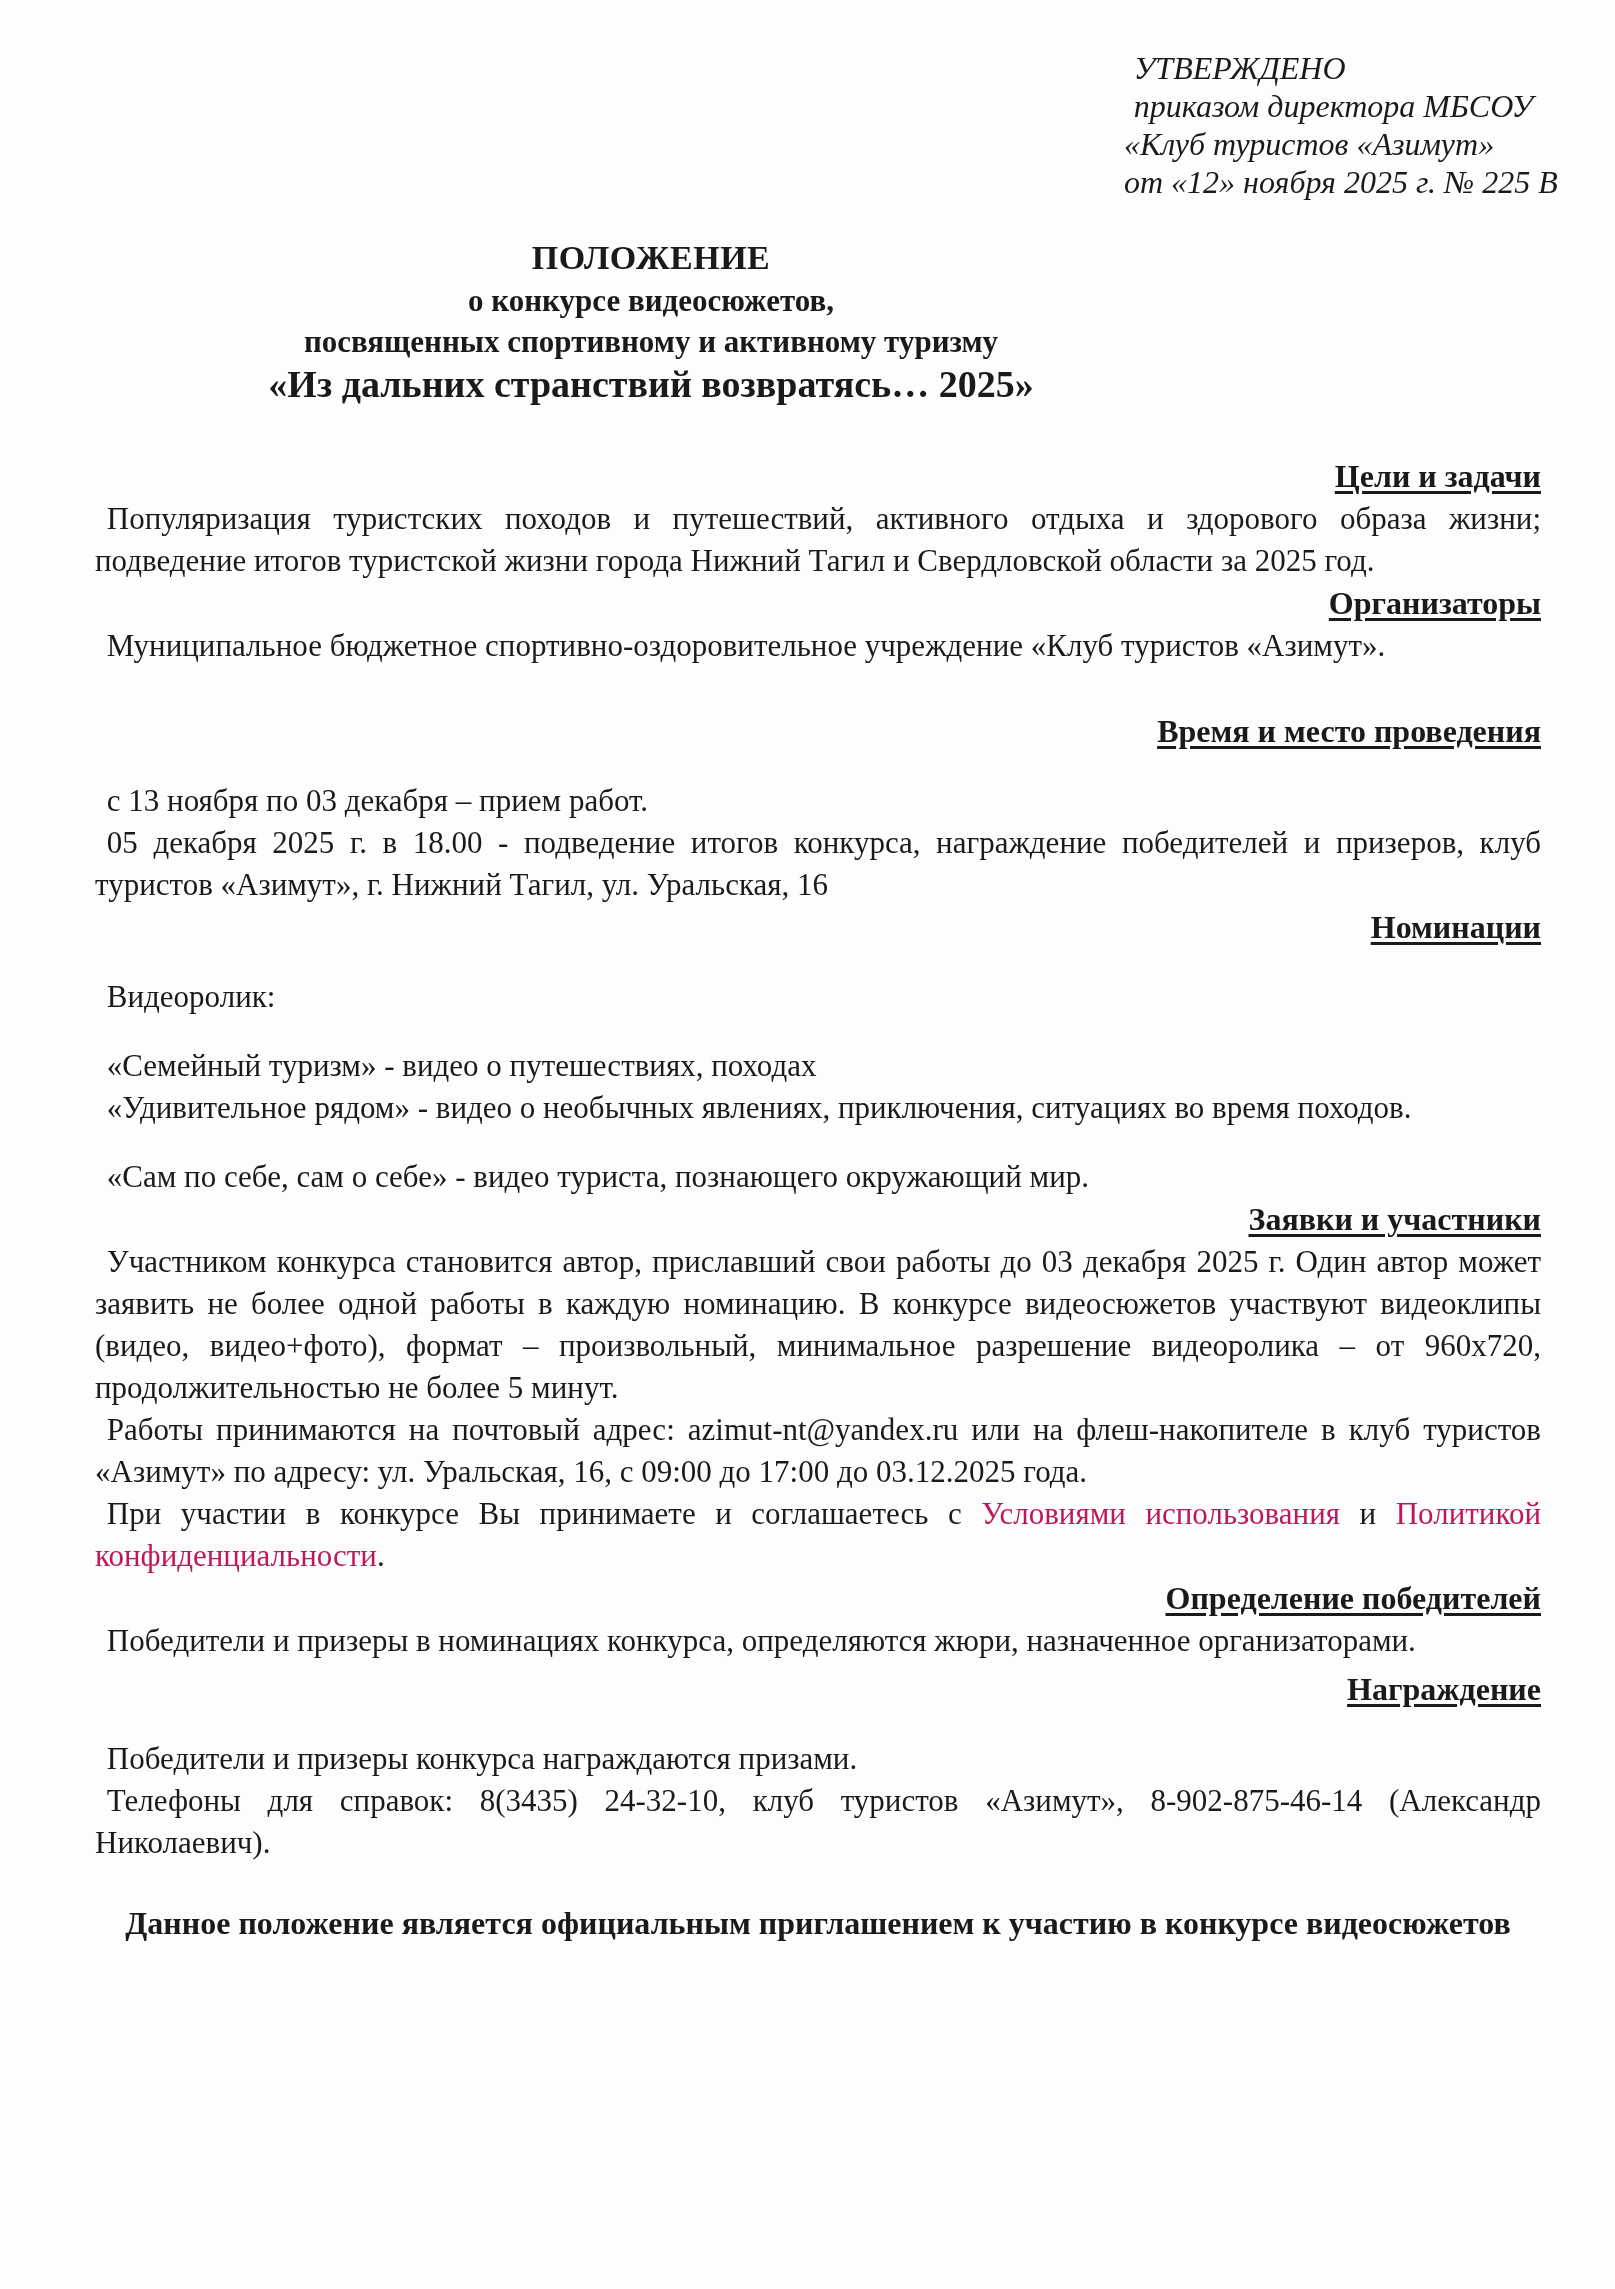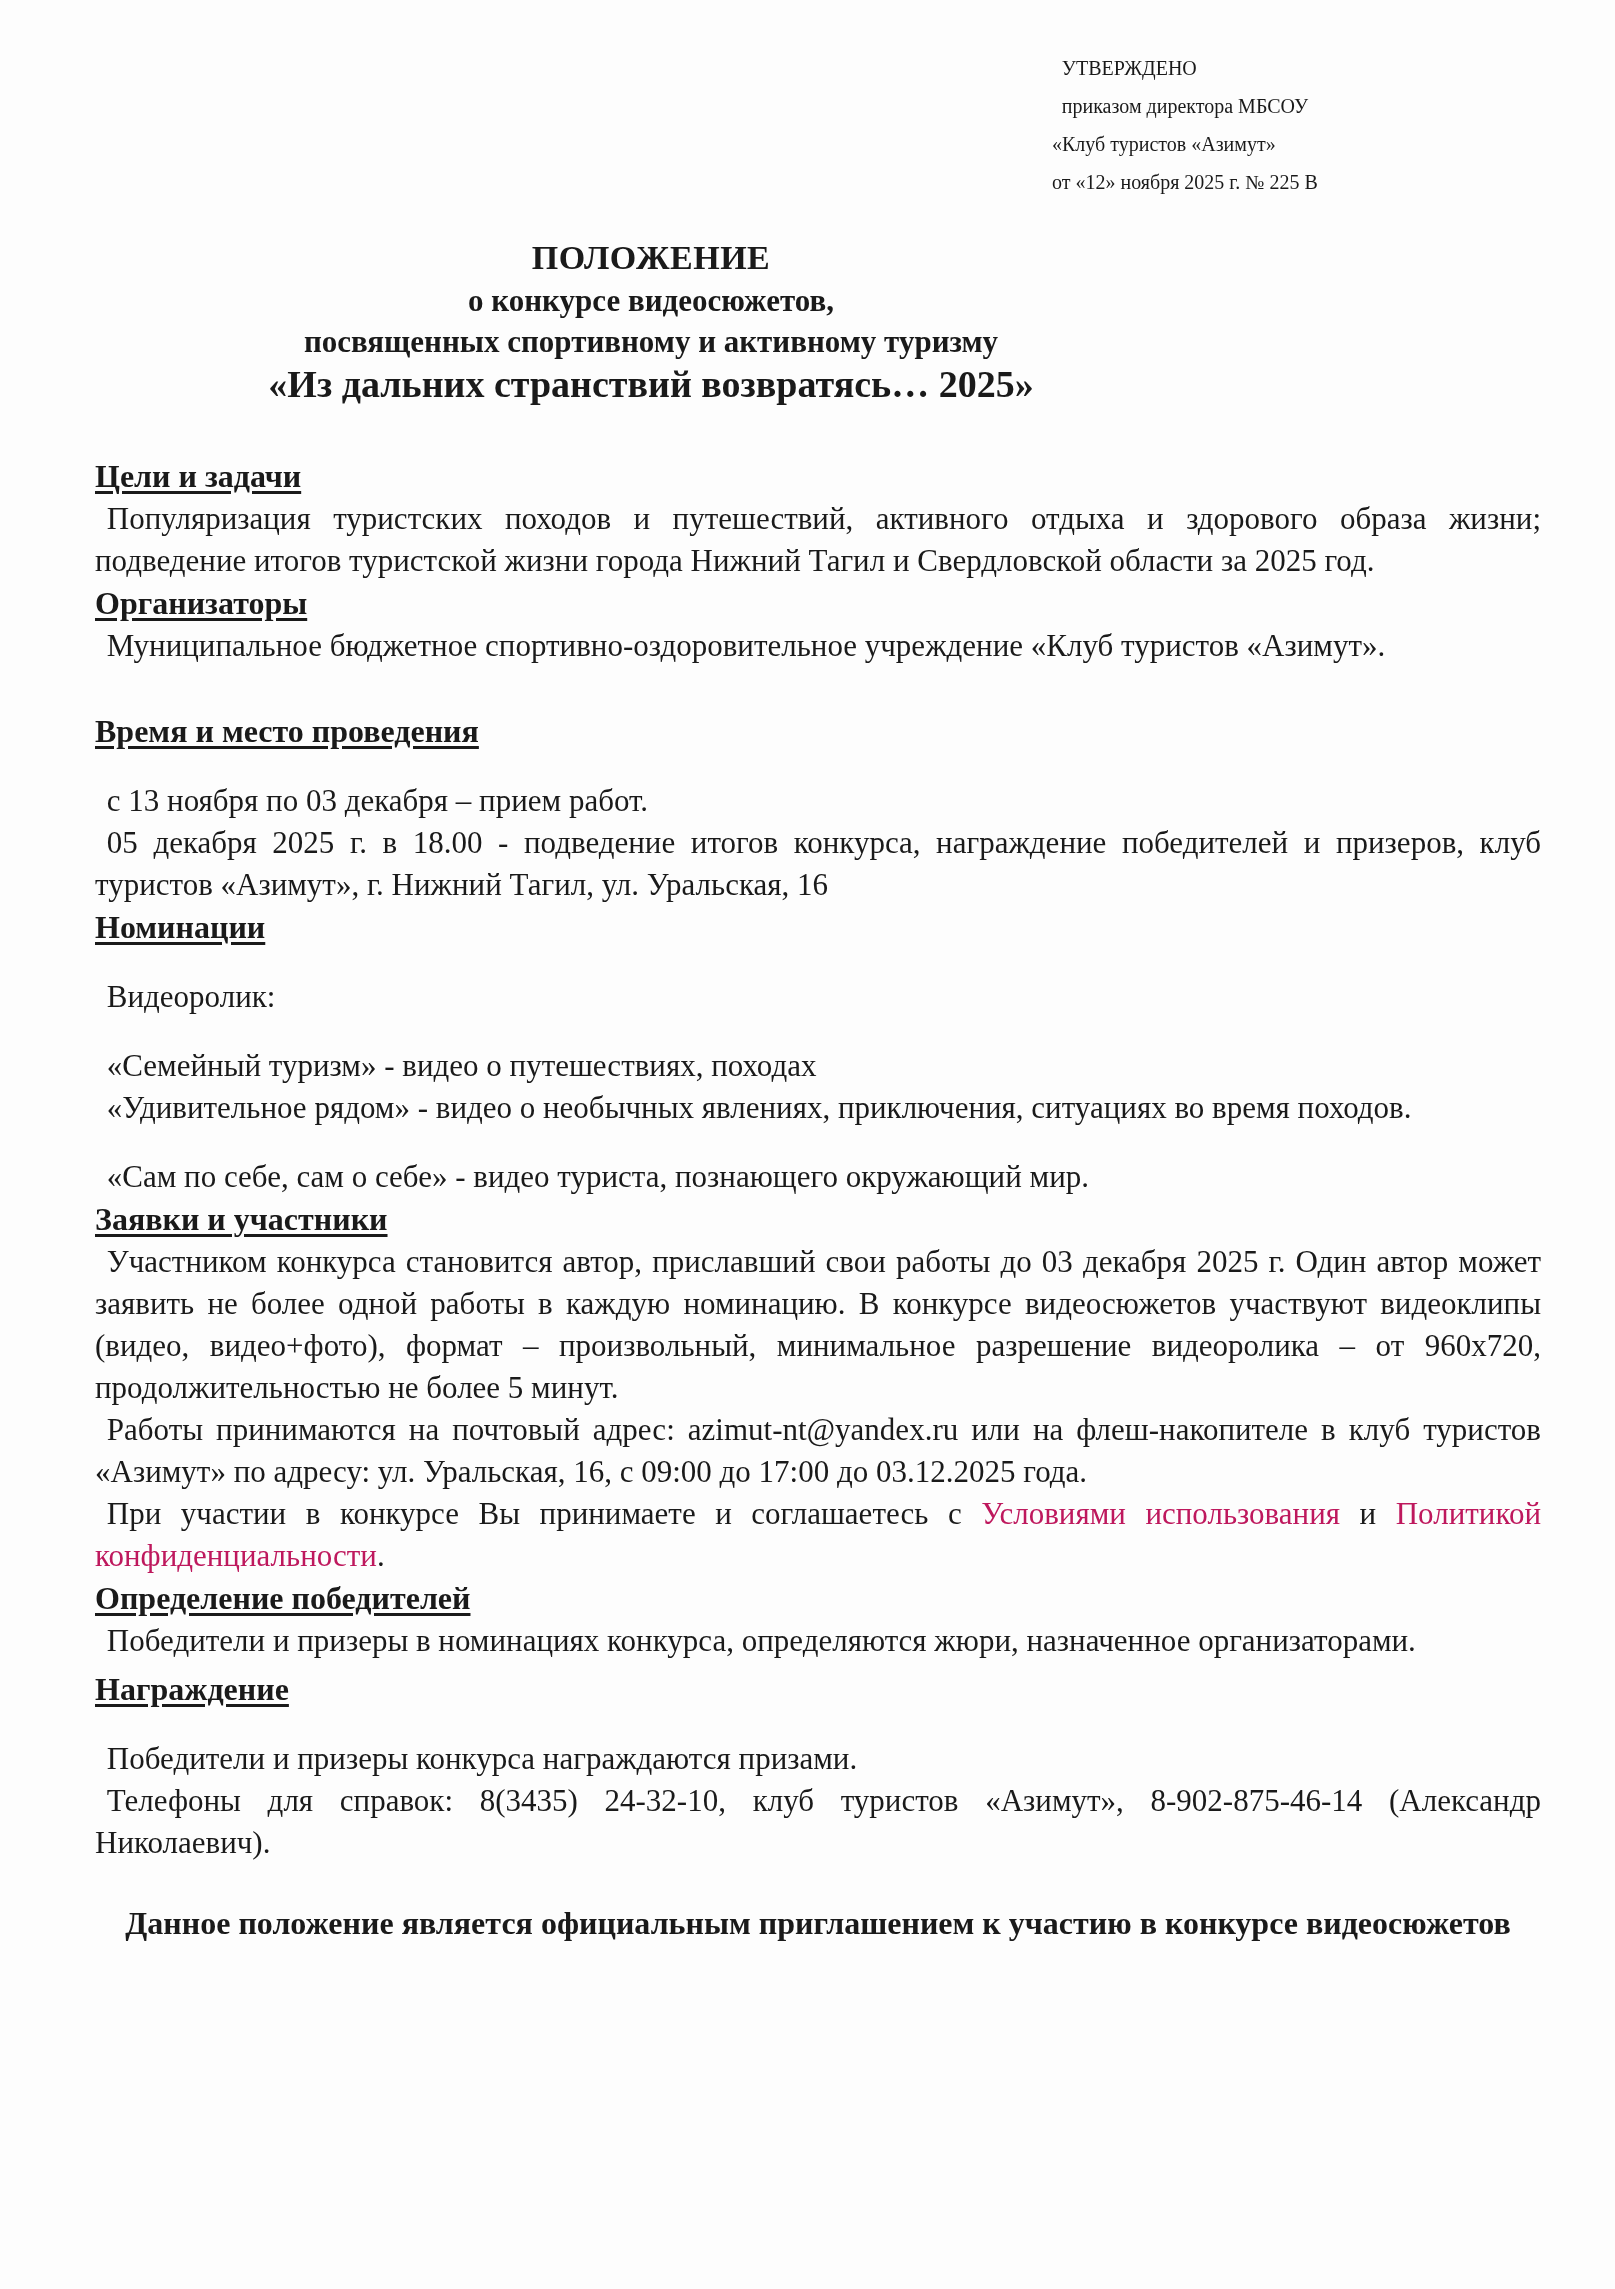--- a/index.html
+++ b/index.html
@@ -3,38 +3,38 @@
 <meta charset="utf-8">
 <style>
   html, body { margin: 0; padding: 0; background: #ffffff; }
   body {
     width: 1615px; height: 2290px; position: relative; overflow: hidden;
     font-family: "Liberation Serif", "DejaVu Serif", serif;
     color: #1a1a1a;
   }
   .page { position: absolute; left: 0; top: 0; width: 1615px; height: 2290px; background: #fdfdfd; }
   .approval {
-    position: absolute; left: 1052px; top: 49px;
-    font-size: 20px; line-height: 38px;
+    position: absolute; left: 1124px; top: 49px;
+    font-size: 32px; line-height: 38px; font-style: italic;
   }
   .approval div { white-space: nowrap; }
   .approval .l1 { padding-left: 9.8px; }
   .approval .l2 { padding-left: 9.8px; }
   .title-block {
     position: absolute; left: 0; top: 235px; width: 1302px; text-align: center;
   }
   .doc-title { font-size: 34px; font-weight: bold; line-height: 45px; letter-spacing: 0.5px; }
   .sub { font-size: 31px; line-height: 41px; font-weight: bold; }
   .contest-name { font-size: 38px; font-weight: bold; line-height: 45px; }
   .content {
     position: absolute; left: 95px; top: 455px; width: 1446px;
     font-size: 31px; line-height: 42px;
   }
   .h {
-    text-align: left; font-weight: bold; text-decoration: underline;
+    text-align: right; font-weight: bold; text-decoration: underline;
     text-underline-offset: 3.9px; text-decoration-thickness: 2.9px;
     font-size: 32px; line-height: 43px;
   }
   .p { text-align: justify; text-indent: 11.8px; }
   .p.noj { text-align: left; margin-top: 27px; }
   .gap-s { height: 5.9px; }
   .gap-m { height: 43px; }
   .link { text-decoration-color: #555; text-underline-offset: 4.9px; color: #be185d; }
   .final {
     text-align: center; font-weight: bold; font-size: 32px; line-height: 49px; margin-top: 35px;

